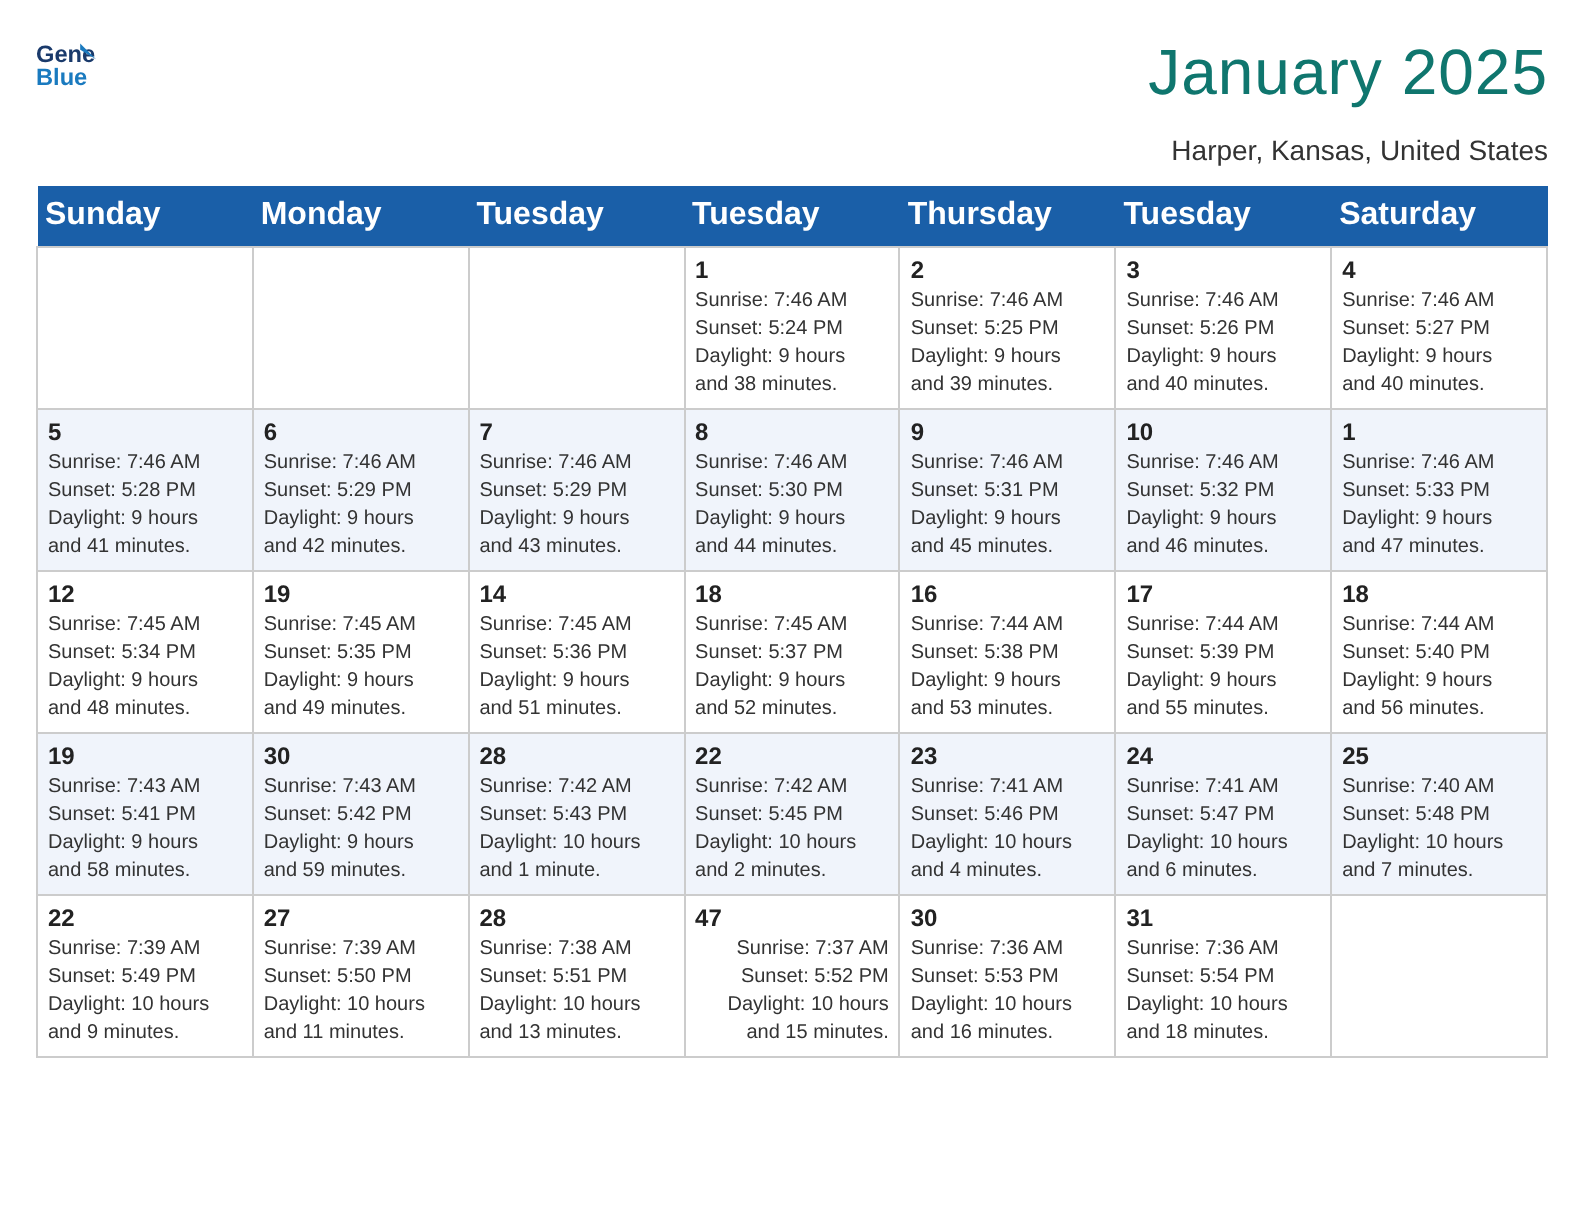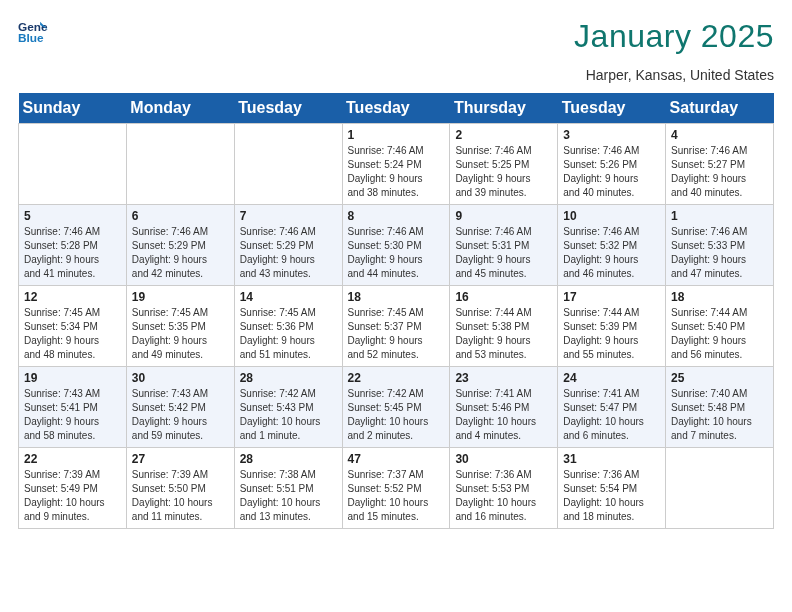--- a/index.html
+++ b/index.html
@@ -319,21 +319,21 @@
           </td>
           <td>
             <div class="day-number">28</div>
             <div class="day-info" style="white-space: pre-line;">Sunrise: 7:38 AM
 Sunset: 5:51 PM
 Daylight: 10 hours
 and 13 minutes.</div>
           </td>
           <td>
             <div class="day-number">47</div>
-            <div class="day-info" style="white-space: pre-line;">Sunrise: 7:37 AM
+            <div class="day-info" style="white-space: pre-line; text-align: right;">Sunrise: 7:37 AM
 Sunset: 5:52 PM
 Daylight: 10 hours
 and 15 minutes.</div>
           </td>
           <td>
             <div class="day-number">30</div>
             <div class="day-info" style="white-space: pre-line;">Sunrise: 7:36 AM
 Sunset: 5:53 PM
 Daylight: 10 hours
 and 16 minutes.</div>

